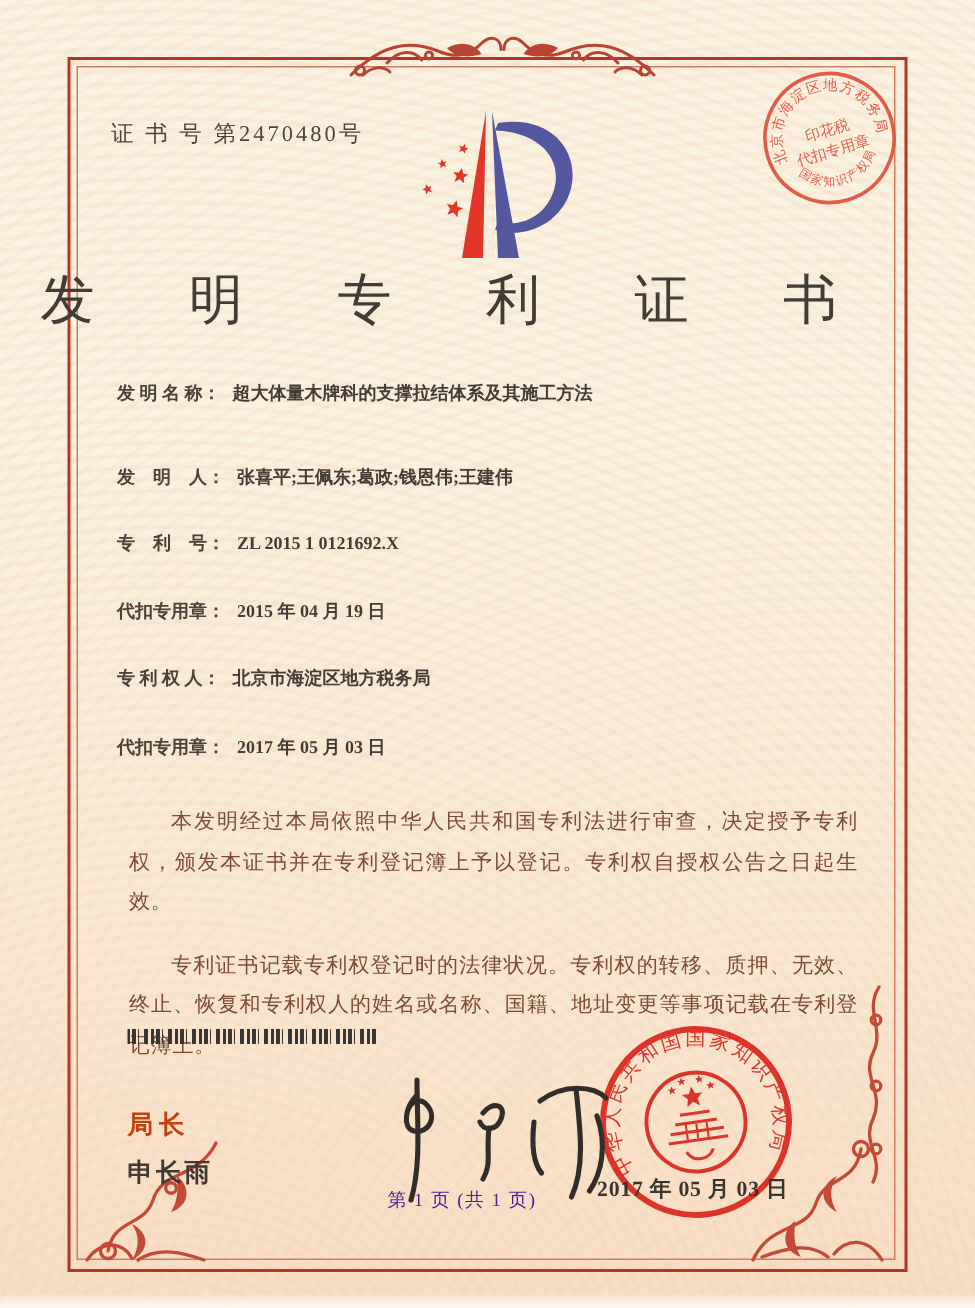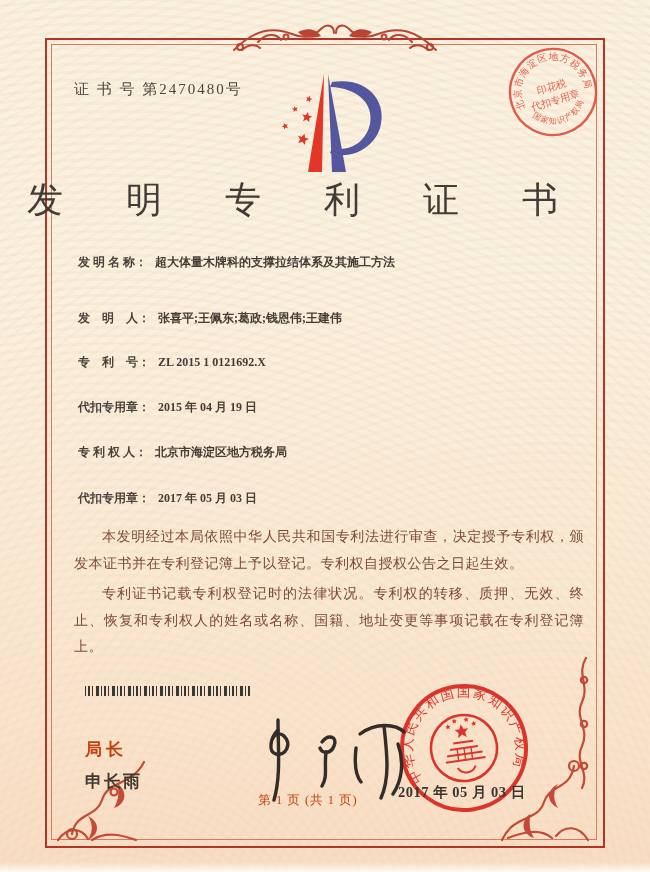--- a/index.html
+++ b/index.html
@@ -17,38 +17,38 @@
   .cert-no{position:absolute;left:74px;top:80px;font-size:15px;letter-spacing:2px;color:#4c443c;}
   .logo{position:absolute;left:262px;top:68px;width:132px;height:112px;}
   .tax-stamp{position:absolute;left:505px;top:44px;width:96px;height:96px;opacity:.88;}
   .title{position:absolute;left:0;top:176px;width:650px;text-align:left;
          font-size:36px;letter-spacing:27px;text-indent:27px;color:#423c36;}
   .field{position:absolute;left:78px;font-size:12px;color:#4a423a;white-space:nowrap;font-weight:bold;}
   .field .value{margin-left:8px;color:#453d35;}
   .f0{top:254px}.f1{top:310px}.f2{top:354px}.f3{top:399px}.f4{top:444px}.f5{top:490px}
   .body-text{position:absolute;left:70px;top:520px;width:518px;font-size:14px;line-height:26.5px;
              letter-spacing:.5px;color:#7c4a37;text-align:justify;}
-  .body-text p{margin:4px;text-indent:2em;}
+  .body-text p{margin:16px;text-indent:2em;}
   .barcode{position:absolute;left:85px;top:686px;width:166px;height:10px;
     background:repeating-linear-gradient(90deg,
       #3a3632 0 1.5px, rgba(0,0,0,0) 1.5px 3px,
       #3a3632 3px 5.5px, rgba(0,0,0,0) 5.5px 7px,
       #3a3632 7px 8px, rgba(0,0,0,0) 8px 11px,
       #3a3632 11px 14px, rgba(0,0,0,0) 14px 16px);}
   .director-title{position:absolute;left:85px;top:738px;font-size:17px;letter-spacing:4px;
       color:#c2410c;font-family:"Liberation Sans","DejaVu Sans",sans-serif;font-weight:600;}
   .director-name{position:absolute;left:85px;top:770px;font-size:17px;letter-spacing:2px;
       color:#403a33;font-family:Liberation Sans, sans-serif;font-weight:600;}
   .signature{position:absolute;left:248px;top:708px;width:160px;height:100px;z-index:4;}
   .office-seal{position:absolute;left:398px;top:682px;width:132px;height:132px;opacity:.92;
       transform:rotate(-8deg);z-index:2;}
   .seal-date{position:absolute;left:398px;top:783px;width:130px;font-size:14.5px;font-weight:bold;
       letter-spacing:.5px;color:#3b352f;z-index:5;white-space:nowrap;}
   .page-footer{position:absolute;left:0;top:792px;width:616px;text-align:center;
-      font-size:12.5px;color:#c2410c;letter-spacing:1px;z-index:3;}
+      font-size:12.5px;color:#4c1d95;letter-spacing:1px;z-index:3;}
   .flourish{position:absolute;pointer-events:none;}
   .fl-top{left:228px;top:20px;width:214px;height:40px;}
   .fl-bl{left:48px;top:756px;width:102px;height:88px;}
   .fl-br{left:496px;top:654px;width:102px;height:190px;}
   .scan-edge{position:absolute;left:0;bottom:0;width:100%;height:10px;
       background:linear-gradient(180deg,rgba(255,255,255,0),#fdfaf4);}
 </style>
 </head>
 <body>
 

